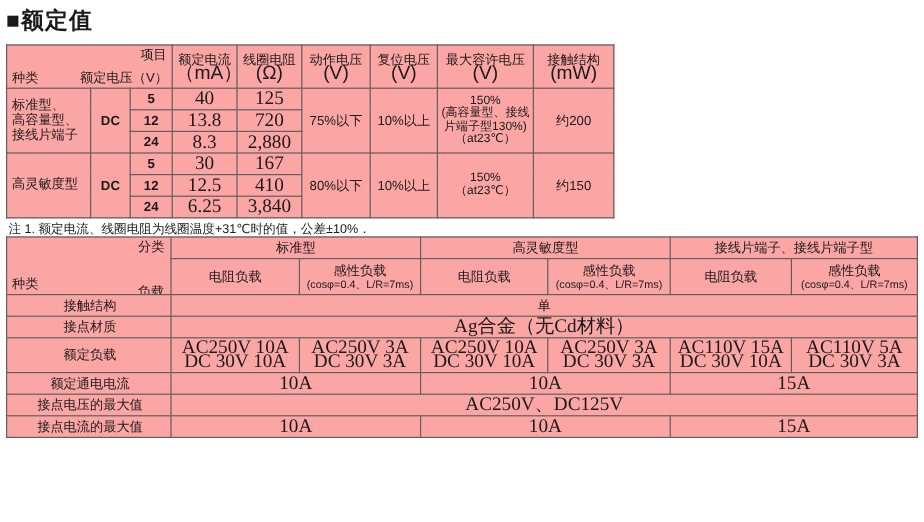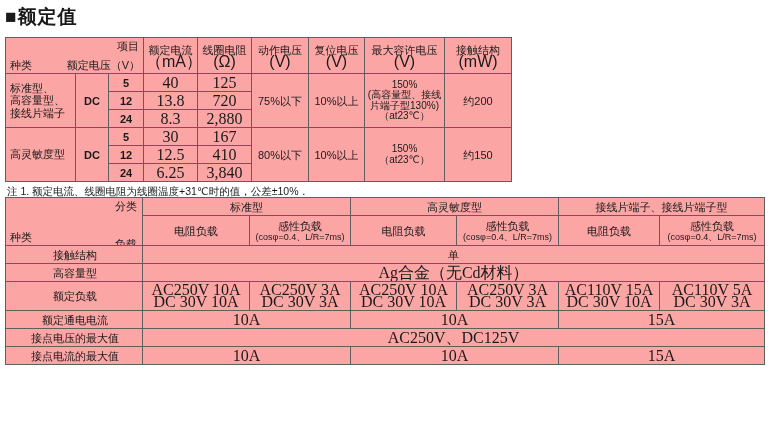--- a/index.html
+++ b/index.html
@@ -201,21 +201,21 @@
         <span>感性负载</span>
         <span class="cond">(cosφ=0.4、L/R=7ms)</span>
       </th>
     </tr>
 
     <tr>
       <td class="rowlab">接触结构</td>
       <td colspan="6">单</td>
     </tr>
     <tr>
-      <td class="rowlab">高容量型</td>
+      <td class="rowlab">接点材质</td>
       <td colspan="6" class="num">Ag合金（无Cd材料）</td>
     </tr>
     <tr>
       <td class="rowlab">额定负载</td>
       <td class="num ml twoline">AC250V 10A
 DC 30V 10A</td>
       <td class="num ml twoline">AC250V 3A
 DC 30V 3A</td>
       <td class="num ml twoline">AC250V 10A
 DC 30V 10A</td>

